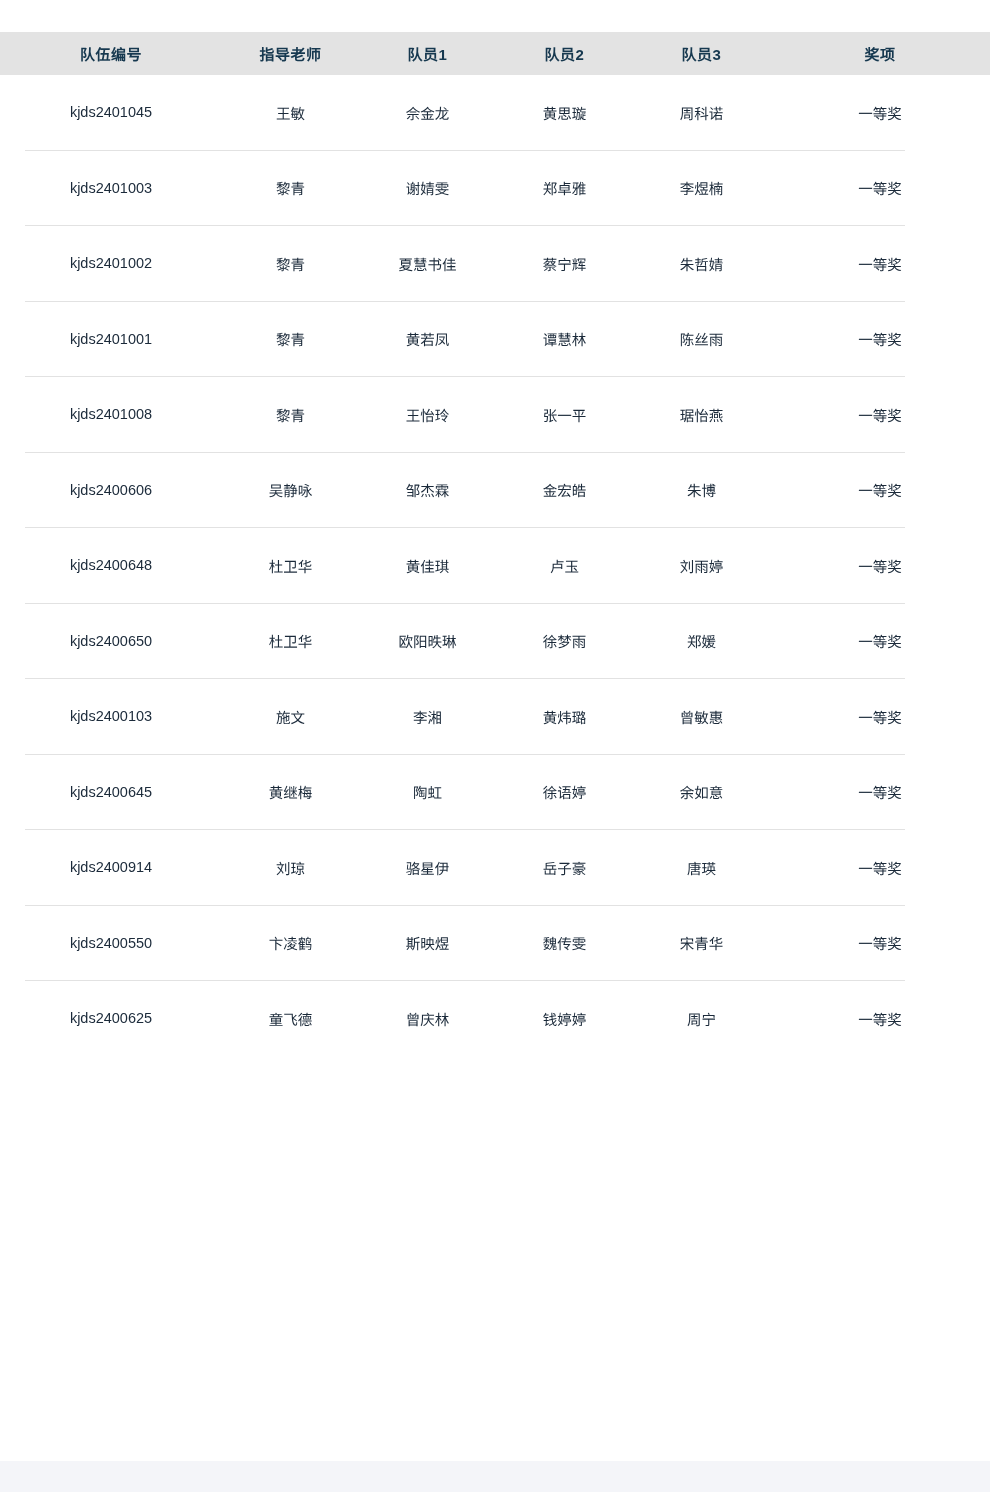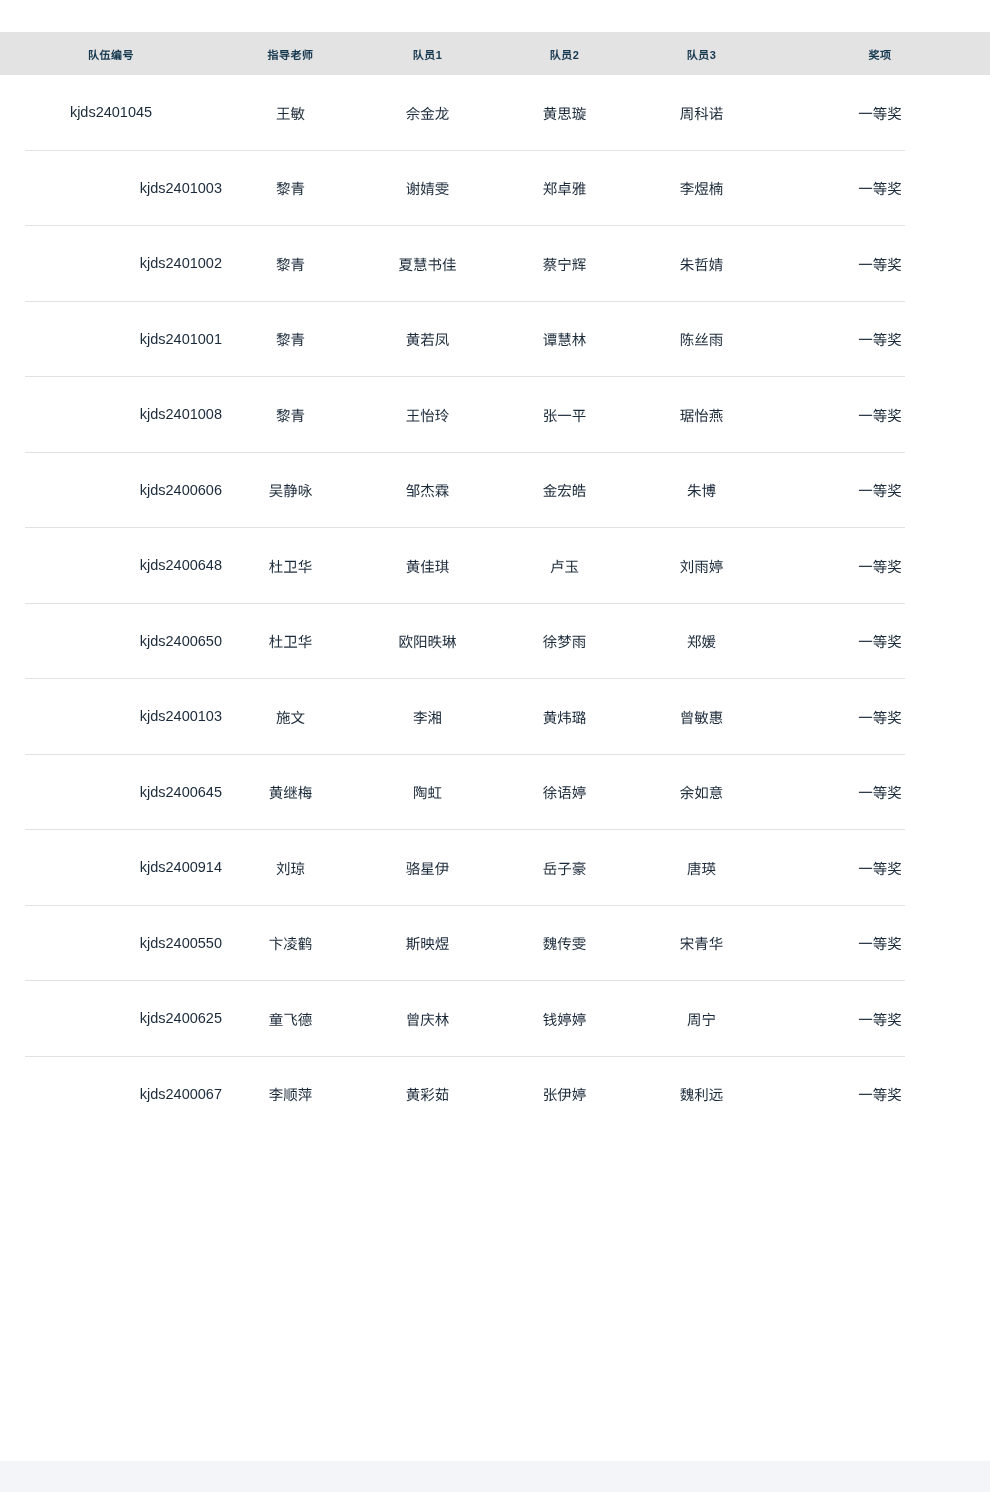--- a/index.html
+++ b/index.html
@@ -39,21 +39,21 @@
     table-layout: fixed;
   }
 
   table.award-table thead tr {
     background: #e3e3e3;
   }
 
   table.award-table thead th {
     height: 43px;
     padding: 0;
-    font-size: 11px;
+    font-size: 15px;
     font-weight: bold;
     color: #16384f;
     text-align: center;
     vertical-align: middle;
     letter-spacing: 0.5px;
     border: none;
   }
 
   table.award-table tbody td {
     height: 74.5px;
@@ -67,21 +67,20 @@
     border: none;
   }
 
   
   table.award-table tbody tr + tr td {
     border-top: 1px solid #e2e2e2;
   }
   table.award-table tbody tr + tr td.edge-left {
     border-top-color: transparent;
     position: relative;
-    text-align: right;
   }
   table.award-table tbody tr + tr td.edge-left::after {
     content: "";
     position: absolute;
     left: 25px;
     right: 0;
     top: -1px;
     height: 1px;
     background: #e2e2e2;
   }
@@ -243,26 +242,18 @@
           <td class="edge-right">一等奖</td>
         </tr>
         <tr>
           <td class="edge-left">kjds2400625</td>
           <td>童飞德</td>
           <td>曾庆林</td>
           <td>钱婷婷</td>
           <td>周宁</td>
           <td class="edge-right">一等奖</td>
         </tr>
-        <tr>
-          <td class="edge-left">kjds2400067</td>
-          <td>李顺萍</td>
-          <td>黄彩茹</td>
-          <td>张伊婷</td>
-          <td>魏利远</td>
-          <td class="edge-right">一等奖</td>
-        </tr>
       </tbody>
   </table>
 
   <div class="footer-strip"></div>
 
 </div>
 
 </body></html>

